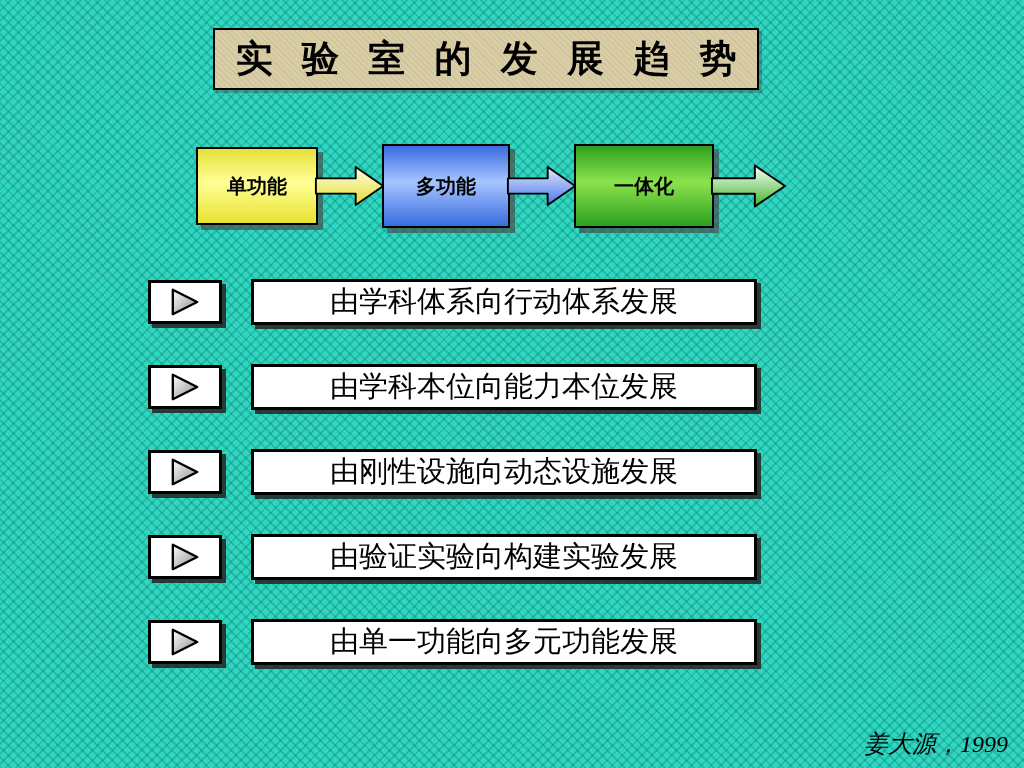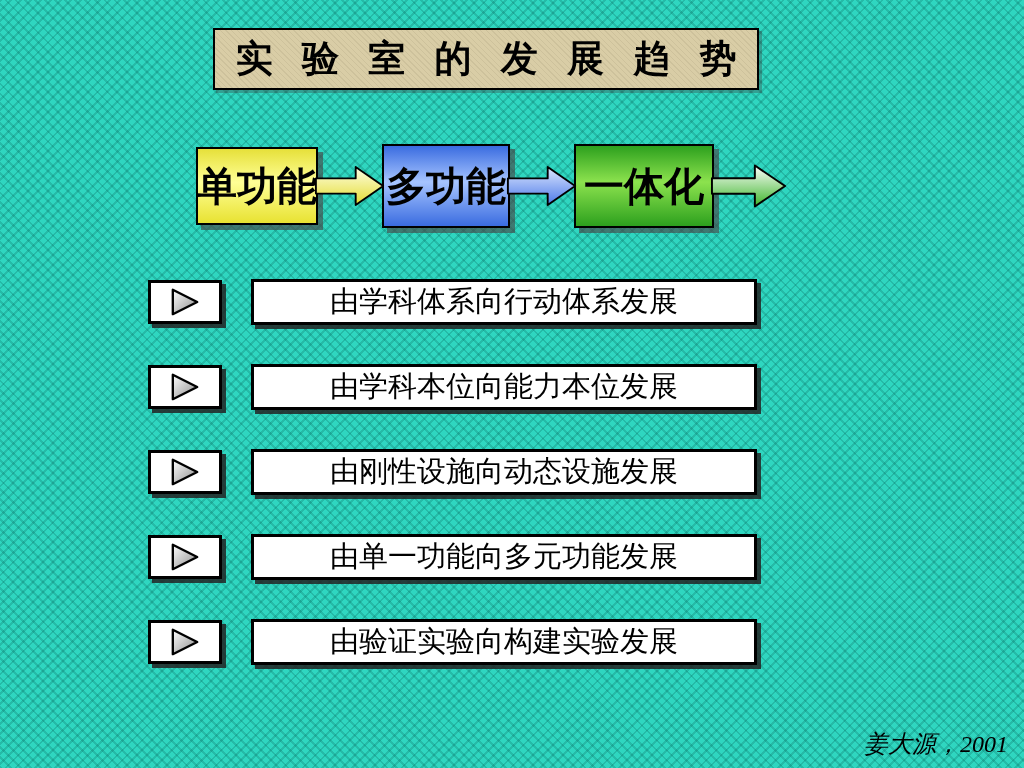--- a/index.html
+++ b/index.html
@@ -38,21 +38,21 @@
   .flow {
     position: absolute;
     left: 196px; top: 144px;
     display: flex; align-items: center;
   }
   .stage {
     border: 2px solid #000;
     box-shadow: 5px 5px 0 rgba(70,70,70,0.65);
     display: flex; align-items: center; justify-content: center;
     font-family: "Liberation Serif", serif;
-    font-size: 40px; font-weight: bold; color: #000;
+    font-size: 20px; font-weight: bold; color: #000;
     white-space: nowrap;
   }
   .stage-yellow {
     width: 118px; height: 74px;
     background: linear-gradient(180deg, #e6e03a 0%, #ffff96 45%, #e8e232 100%);
   }
   .stage-blue {
     width: 124px; height: 80px;
     background: linear-gradient(180deg, #3a6ce0 0%, #a6c4ff 45%, #3a6ce0 100%);
   }
@@ -192,32 +192,32 @@
       </div>
     </div>
 
     <div class="bullet-row">
       <div class="marker-box">
         <svg width="30" height="30" viewBox="0 0 32 32">
           <polygon points="3,3 3,29 29,16" fill="url(#tg1)" stroke="#000" stroke-width="2.5" stroke-linejoin="round"></polygon>
         </svg>
       </div>
       <div class="text-box">
+        <span>由验证实验向构建实验发展</span>
+      </div>
+    </div>
+
+    <div class="bullet-row">
+      <div class="marker-box">
+        <svg width="30" height="30" viewBox="0 0 32 32">
+          <polygon points="3,3 3,29 29,16" fill="url(#tg1)" stroke="#000" stroke-width="2.5" stroke-linejoin="round"></polygon>
+        </svg>
+      </div>
+      <div class="text-box">
         <span>由单一功能向多元功能发展</span>
       </div>
     </div>
 
-    <div class="bullet-row">
-      <div class="marker-box">
-        <svg width="30" height="30" viewBox="0 0 32 32">
-          <polygon points="3,3 3,29 29,16" fill="url(#tg1)" stroke="#000" stroke-width="2.5" stroke-linejoin="round"></polygon>
-        </svg>
-      </div>
-      <div class="text-box">
-        <span>由验证实验向构建实验发展</span>
-      </div>
-    </div>
-
   </div>
 
-  <div class="attribution">姜大源，2001</div>
+  <div class="attribution">姜大源，1999</div>
 
 </div>
 
 </body></html>

